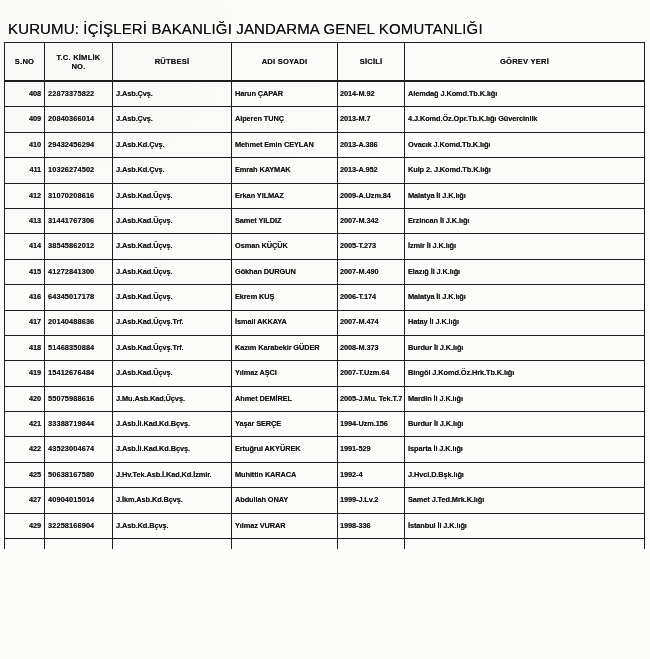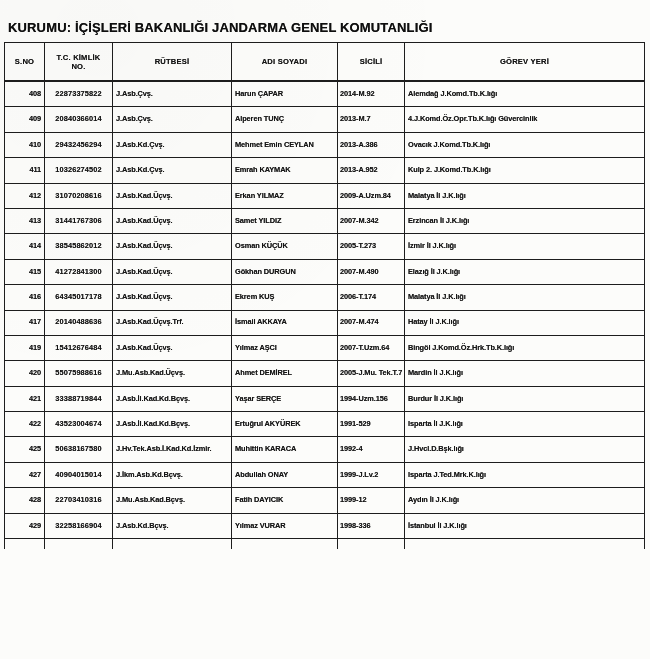--- a/index.html
+++ b/index.html
@@ -16,22 +16,22 @@
     width: 650px;
     height: 659px;
     background:
       radial-gradient(circle at 15% 5%, rgba(0,0,0,0.015), transparent 45%),
       #fcfcfa;
   }
   .page-title {
     position: absolute;
     left: 8px;
     top: 20px;
-    font-size: 13px;
-    font-weight: 700;
+    font-size: 15px;
+    font-weight: 400;
     color: #0e0e0e;
     letter-spacing: 0.15px;
     text-shadow: 0 0 0.5px rgba(20,20,20,0.75);
     white-space: nowrap;
   }
   table.roster {
     position: absolute;
     left: 4px;
     top: 42px;
     width: 640px;
@@ -56,21 +56,21 @@
   }
   .roster td {
     height: 22.4px;
     font-size: 7.4px;
     font-weight: 700;
     line-height: 1.15;
     padding: 1px 3px;
     letter-spacing: -0.1px;
   }
   .roster td.col-sno { text-align: right; }
-  .roster td.col-tc  { text-align: center; letter-spacing: 0.1px; }
+  .roster td.col-tc  { letter-spacing: 0.1px; }
   .roster td.col-rutbe,
   .roster td.col-ad,
   .roster td.col-sicil,
   .roster td.col-gorev { text-align: left; }
   .roster td.col-sicil { padding-left: 2px; padding-right: 1px; }
   .roster tr.partial-row td { height: 8px; border-bottom: none; }
 </style>
 </head>
 <body>
 
@@ -172,20 +172,28 @@
         </tr>
         <tr>
           <td class="col-sno">417</td>
           <td class="col-tc">20140488636</td>
           <td class="col-rutbe">J.Asb.Kad.Üçvş.Trf.</td>
           <td class="col-ad">İsmail AKKAYA</td>
           <td class="col-sicil">2007-M.474</td>
           <td class="col-gorev">Hatay İl J.K.lığı</td>
         </tr>
         <tr>
+          <td class="col-sno">418</td>
+          <td class="col-tc">51468350884</td>
+          <td class="col-rutbe">J.Asb.Kad.Üçvş.Trf.</td>
+          <td class="col-ad">Kazım Karabekir GÜDER</td>
+          <td class="col-sicil">2008-M.373</td>
+          <td class="col-gorev">Burdur İl J.K.lığı</td>
+        </tr>
+        <tr>
           <td class="col-sno">419</td>
           <td class="col-tc">15412676484</td>
           <td class="col-rutbe">J.Asb.Kad.Üçvş.</td>
           <td class="col-ad">Yılmaz AŞCI</td>
           <td class="col-sicil">2007-T.Uzm.64</td>
           <td class="col-gorev">Bingöl J.Komd.Öz.Hrk.Tb.K.lığı</td>
         </tr>
         <tr>
           <td class="col-sno">420</td>
           <td class="col-tc">55075988616</td>
@@ -217,29 +225,21 @@
           <td class="col-ad">Muhittin KARACA</td>
           <td class="col-sicil">1992-4</td>
           <td class="col-gorev">J.Hvcl.D.Bşk.lığı</td>
         </tr>
         <tr>
           <td class="col-sno">427</td>
           <td class="col-tc">40904015014</td>
           <td class="col-rutbe">J.İkm.Asb.Kd.Bçvş.</td>
           <td class="col-ad">Abdullah ONAY</td>
           <td class="col-sicil">1999-J.Lv.2</td>
-          <td class="col-gorev">Isparta J.Ted.Mrk.K.lığı</td>
-        </tr>
-        <tr>
-          <td class="col-sno">428</td>
-          <td class="col-tc">22703410316</td>
-          <td class="col-rutbe">J.Mu.Asb.Kad.Bçvş.</td>
-          <td class="col-ad">Fatih DAYICIK</td>
-          <td class="col-sicil">1999-12</td>
-          <td class="col-gorev">Aydın İl J.K.lığı</td>
+          <td class="col-gorev">Samet J.Ted.Mrk.K.lığı</td>
         </tr>
         <tr>
           <td class="col-sno">429</td>
           <td class="col-tc">32258166904</td>
           <td class="col-rutbe">J.Asb.Kd.Bçvş.</td>
           <td class="col-ad">Yılmaz VURAR</td>
           <td class="col-sicil">1998-336</td>
           <td class="col-gorev">İstanbul İl J.K.lığı</td>
         </tr>
         <tr class="partial-row">

